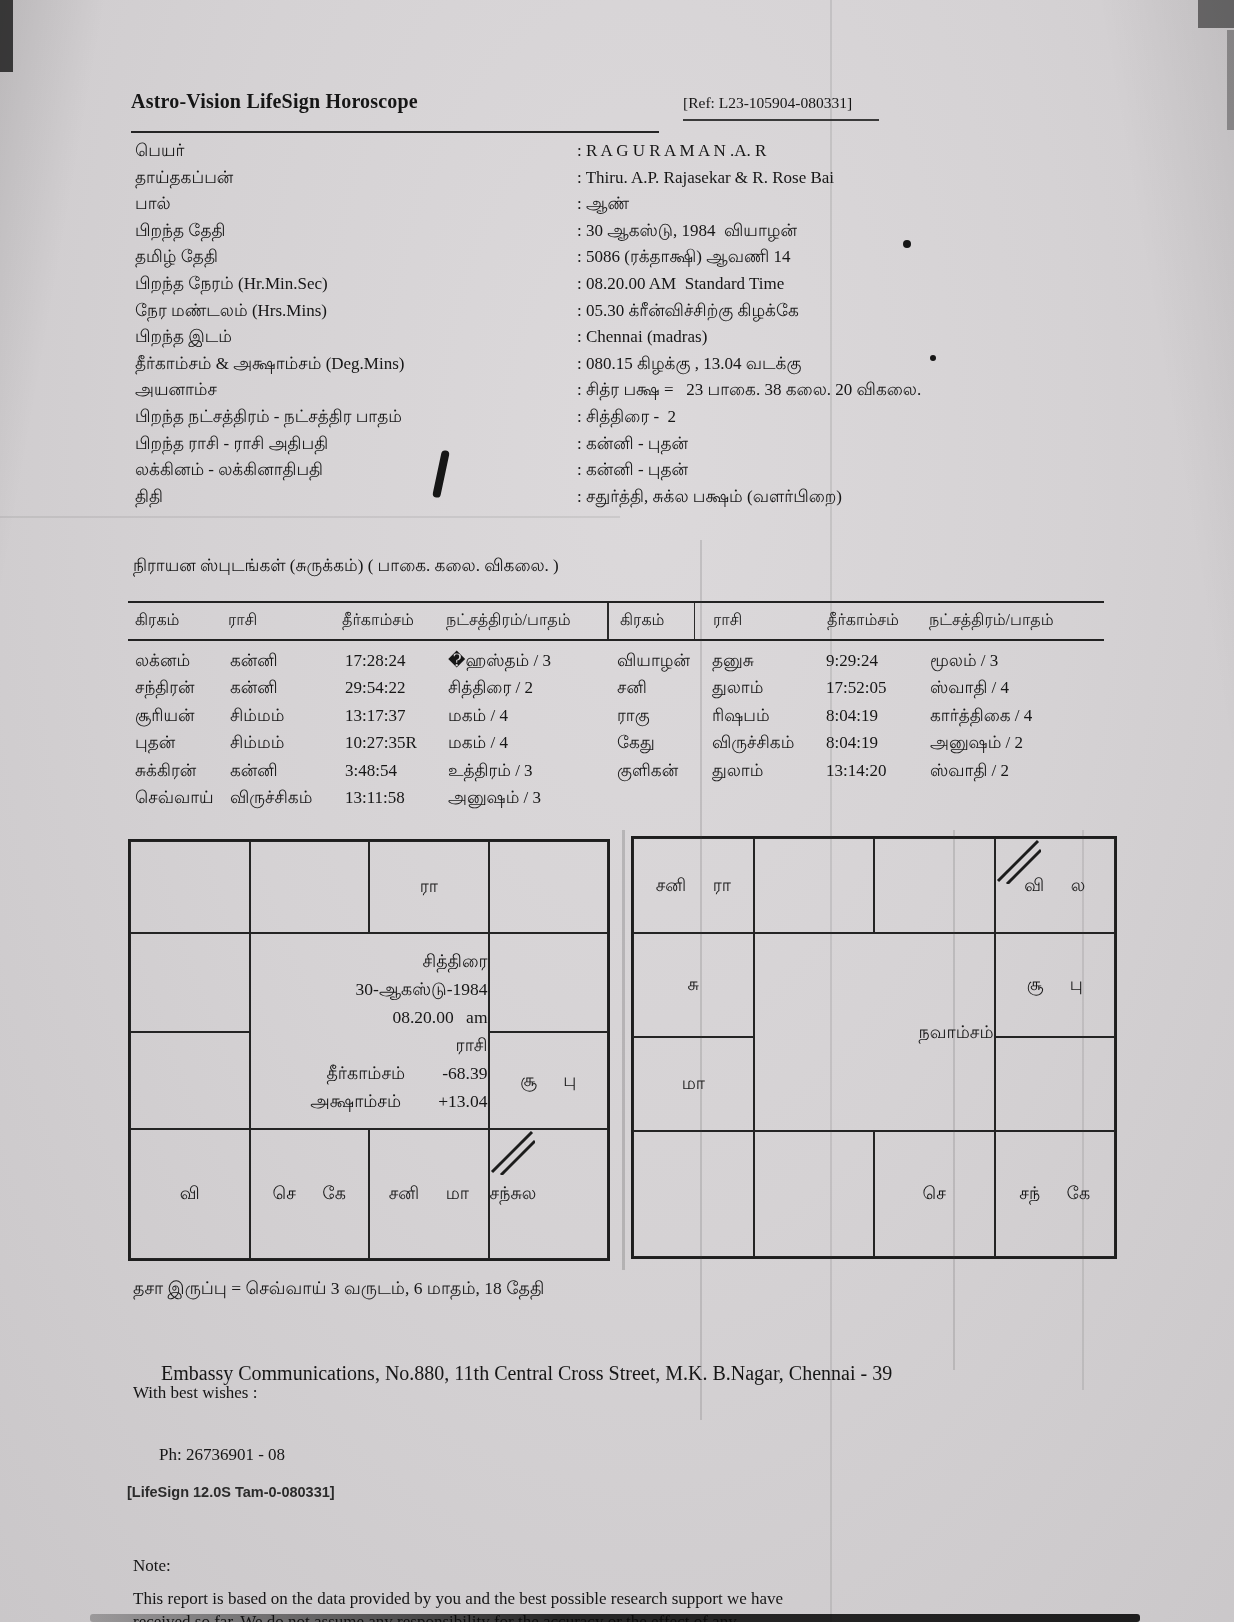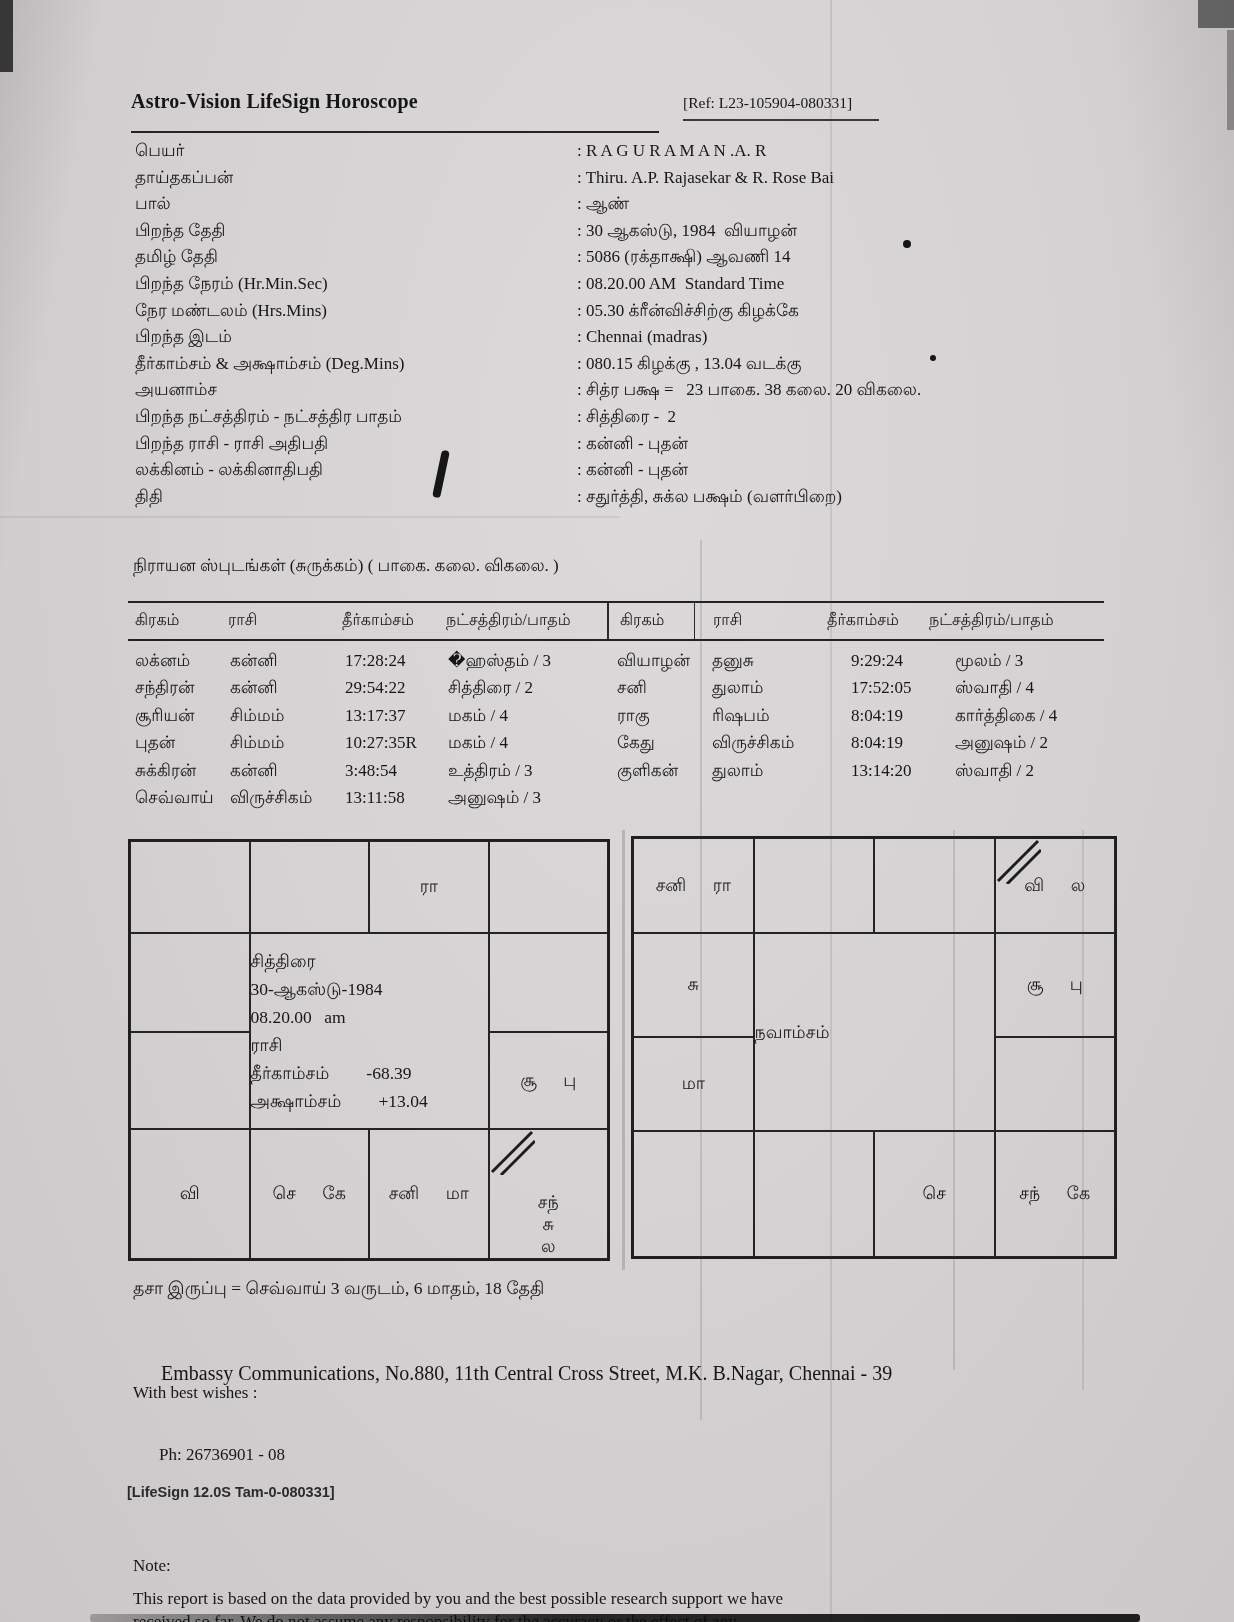--- a/index.html
+++ b/index.html
@@ -30,31 +30,31 @@
   .sec-title{left:133px;top:556px;font-size:17px;}
   .thead{left:128px;top:601px;width:976px;height:36px;
     border-top:2px solid #222;border-bottom:2px solid #222;font-size:16px;line-height:34px;}
   .thead span{position:absolute;white-space:nowrap;}
   .tdiv{position:absolute;top:0;height:100%;border-left:2px solid #2a2a2a;}
   .trows{font-size:17px;}
   .trow{display:flex;height:27.4px;line-height:27.4px;white-space:nowrap;}
   .tl{left:135px;top:647px;width:472px;}
   .tr{left:617px;top:647px;width:490px;}
   .tl .c1{width:95px;} .tl .c2{width:115px;} .tl .c3{width:103px;}
-  .tr .c1{width:95px;} .tr .c2{width:114px;} .tr .c3{width:104px;margin-left:25px;}
+  .tr .c1{width:95px;} .tr .c2{width:114px;} .tr .c3{width:104px;}
   
   .chart{position:absolute;border:2.5px solid #1e1e1e;display:grid;grid-template-columns:repeat(4,1fr);}
   .rasi{left:128px;top:839px;width:478px;height:418px;grid-template-rows:92px 99px 97px 1fr;}
   .nav{left:631px;top:836px;width:482px;height:419px;grid-template-rows:95px 104px 94px 1fr;}
   .cell{border:1px solid #242424;display:flex;align-items:center;justify-content:center;
     font-size:17.5px;white-space:pre;word-spacing:22px;position:relative;}
-  .ctr{display:flex;flex-direction:column;align-items:flex-start;justify-content:center;
+  .ctr{display:flex;flex-direction:column;align-items:flex-end;justify-content:center;
     font-size:17.5px;line-height:28px;text-align:center;}
   .ctr span{white-space:pre;word-spacing:8px;}
-  .stack{flex-direction:column;justify-content:flex-end;word-spacing:4px;}
+  .stack{flex-direction:row;justify-content:flex-start;word-spacing:4px;}
   .lagna{position:absolute;top:-1px;left:-1px;}
   
   .dasa{left:133px;top:1278px;font-size:17.5px;white-space:pre;}
   .wishes{left:133px;top:1383px;font-size:17px;}
   .addr{left:133px;top:1362px;font-size:20px;white-space:nowrap;margin-left:28px;}
   .phone{left:133px;top:1445px;font-size:17px;margin-left:26px;}
   .version{left:127px;top:1484px;font-size:14.5px;font-family:"Liberation Sans","DejaVu Sans",sans-serif;font-weight:600;color:#2b2b2b;}
   .notel{left:133px;top:1556px;font-size:17px;}
   .noteln1{left:133px;top:1589px;font-size:17px;white-space:nowrap;}
   .noteln2{left:133px;top:1612px;font-size:17px;white-space:nowrap;}

